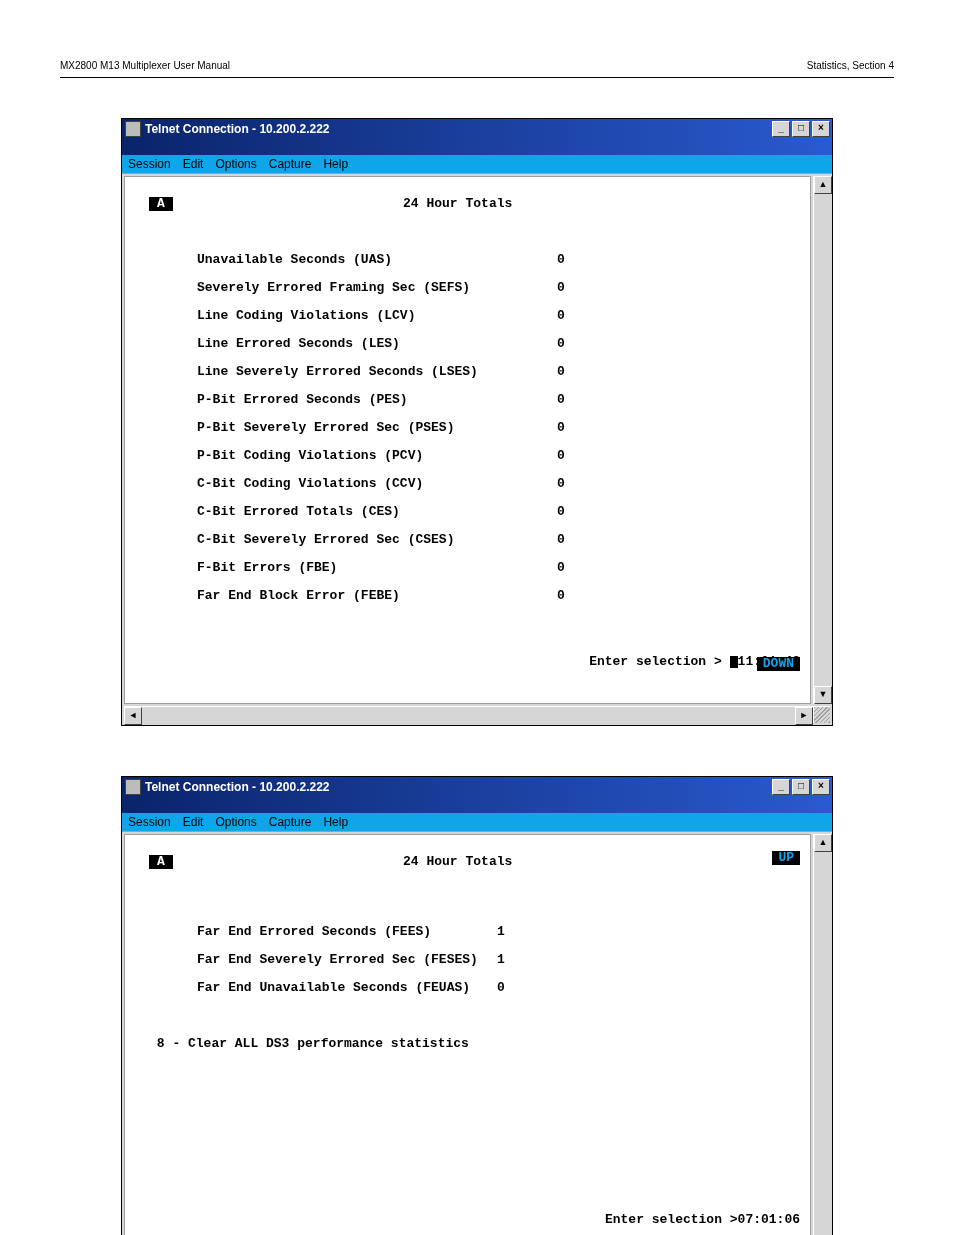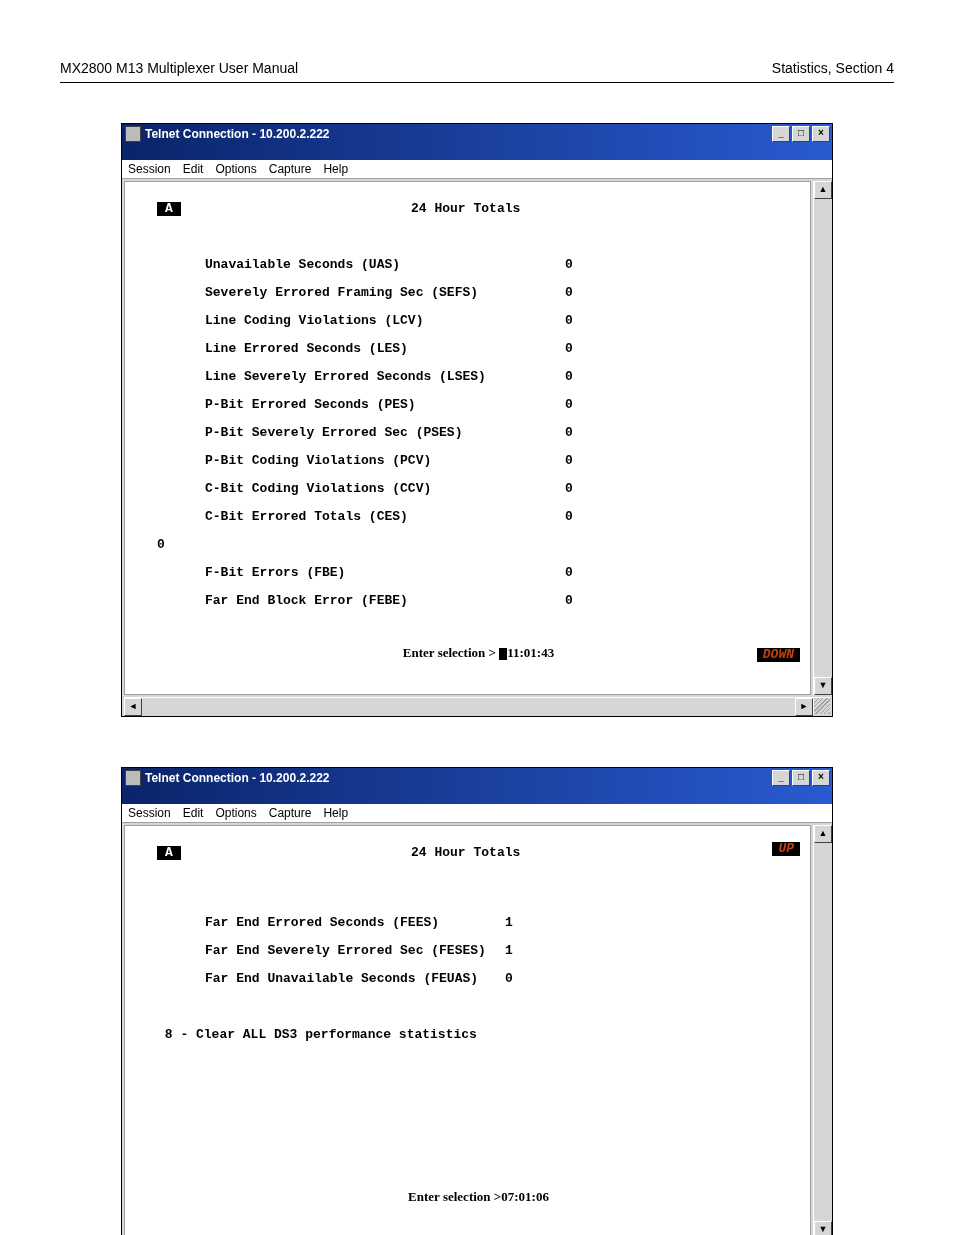--- a/index.html
+++ b/index.html
@@ -11,21 +11,21 @@
     width: 954px;
   }
   .page {
     padding: 60px 60px 40px 60px;
     box-sizing: border-box;
   }
   .header-row {
     display: flex;
     justify-content: space-between;
     font-family: Arial, Helvetica, sans-serif;
-    font-size: 14px;
+    font-size: 10px;
     margin-bottom: 6px;
   }
   .hr-full {
     border: none;
     border-top: 1.5px solid #000;
     margin: 0 0 40px 0;
   }
 
   
   .win {
@@ -59,40 +59,40 @@
     background: #d6d6d6;
     border: 1px solid #fff;
     border-right-color: #404040;
     border-bottom-color: #404040;
     font-size: 10px; line-height: 12px;
     text-align: center;
     color: #000;
     font-family: Arial, sans-serif;
   }
   .menubar {
-    background: #ffffff;
+    background: #0ea5e9;
     font-size: 12px;
     padding: 2px 6px;
     display: flex;
     gap: 12px;
     border-bottom: 1px solid #a0a0a0;
   }
   .term-wrap {
     display: flex;
     background: #d6d6d6;
   }
   .term {
     flex: 1;
     background: #fff;
     color: #000;
     font-family: "Courier New", monospace;
     font-size: 13px;
     font-weight: bold;
     line-height: 14px;
-    padding: 6px 10px 6px 32px;
+    padding: 6px 10px 6px 24px;
     min-height: 260px;
     position: relative;
     white-space: pre;
     border: 1px solid #a0a0a0;
     margin: 2px;
   }
   .vscroll {
     width: 16px;
     background: #d6d6d6;
     border-left: 1px solid #fff;
@@ -133,29 +133,27 @@
     margin-right: 4px;
   }
   .term .title-line { margin-bottom: 10px; }
   .term .row { display: flex; }
   .term .row .lbl { width: 360px; margin-left: 48px; }
   .term .row .val { width: 40px; text-align: left; }
   .term .badge-right {
     position: absolute;
     right: 10px;
     background: #000;
-    color: #c2410c;
+    color: #0ea5e9;
     padding: 0 6px;
-    font-style: italic;
   }
   .term .prompt-line {
     display: flex;
-    justify-content: center;
-    margin-top: 10px;
-    font-family: Liberation Serif, serif;
+    justify-content: flex-end;
+    margin-top: 24px;
   }
   .term .cursor {
     display: inline-block;
     width: 8px; height: 12px;
     background: #000;
     vertical-align: middle;
   }
 </style>
 </head>
 <body>
@@ -192,21 +190,21 @@
 <div class="row"><span class="lbl">Unavailable Seconds (UAS)</span><span class="val">0</span></div>
 <div class="row"><span class="lbl">Severely Errored Framing Sec (SEFS)</span><span class="val">0</span></div>
 <div class="row"><span class="lbl">Line Coding Violations (LCV)</span><span class="val">0</span></div>
 <div class="row"><span class="lbl">Line Errored Seconds (LES)</span><span class="val">0</span></div>
 <div class="row"><span class="lbl">Line Severely Errored Seconds (LSES)</span><span class="val">0</span></div>
 <div class="row"><span class="lbl">P-Bit Errored Seconds (PES)</span><span class="val">0</span></div>
 <div class="row"><span class="lbl">P-Bit Severely Errored Sec (PSES)</span><span class="val">0</span></div>
 <div class="row"><span class="lbl">P-Bit Coding Violations (PCV)</span><span class="val">0</span></div>
 <div class="row"><span class="lbl">C-Bit Coding Violations (CCV)</span><span class="val">0</span></div>
 <div class="row"><span class="lbl">C-Bit Errored Totals (CES)</span><span class="val">0</span></div>
-<div class="row"><span class="val">0</span></div>
+<div class="row"><span class="lbl">C-Bit Severely Errored Sec (CSES)</span><span class="val">0</span></div>
 <div class="row"><span class="lbl">F-Bit Errors (FBE)</span><span class="val">0</span></div>
 <div class="row"><span class="lbl">Far End Block Error (FEBE)</span><span class="val">0</span></div>
 <span class="badge-right" style="bottom:32px">DOWN</span>
 <div class="prompt-line">
   <span><span>Enter selection &gt;</span> <span class="cursor"></span></span>
   <span>11:01:43</span>
 </div>
       </div>
       <div class="vscroll">
         <span class="sbtn">▲</span>

